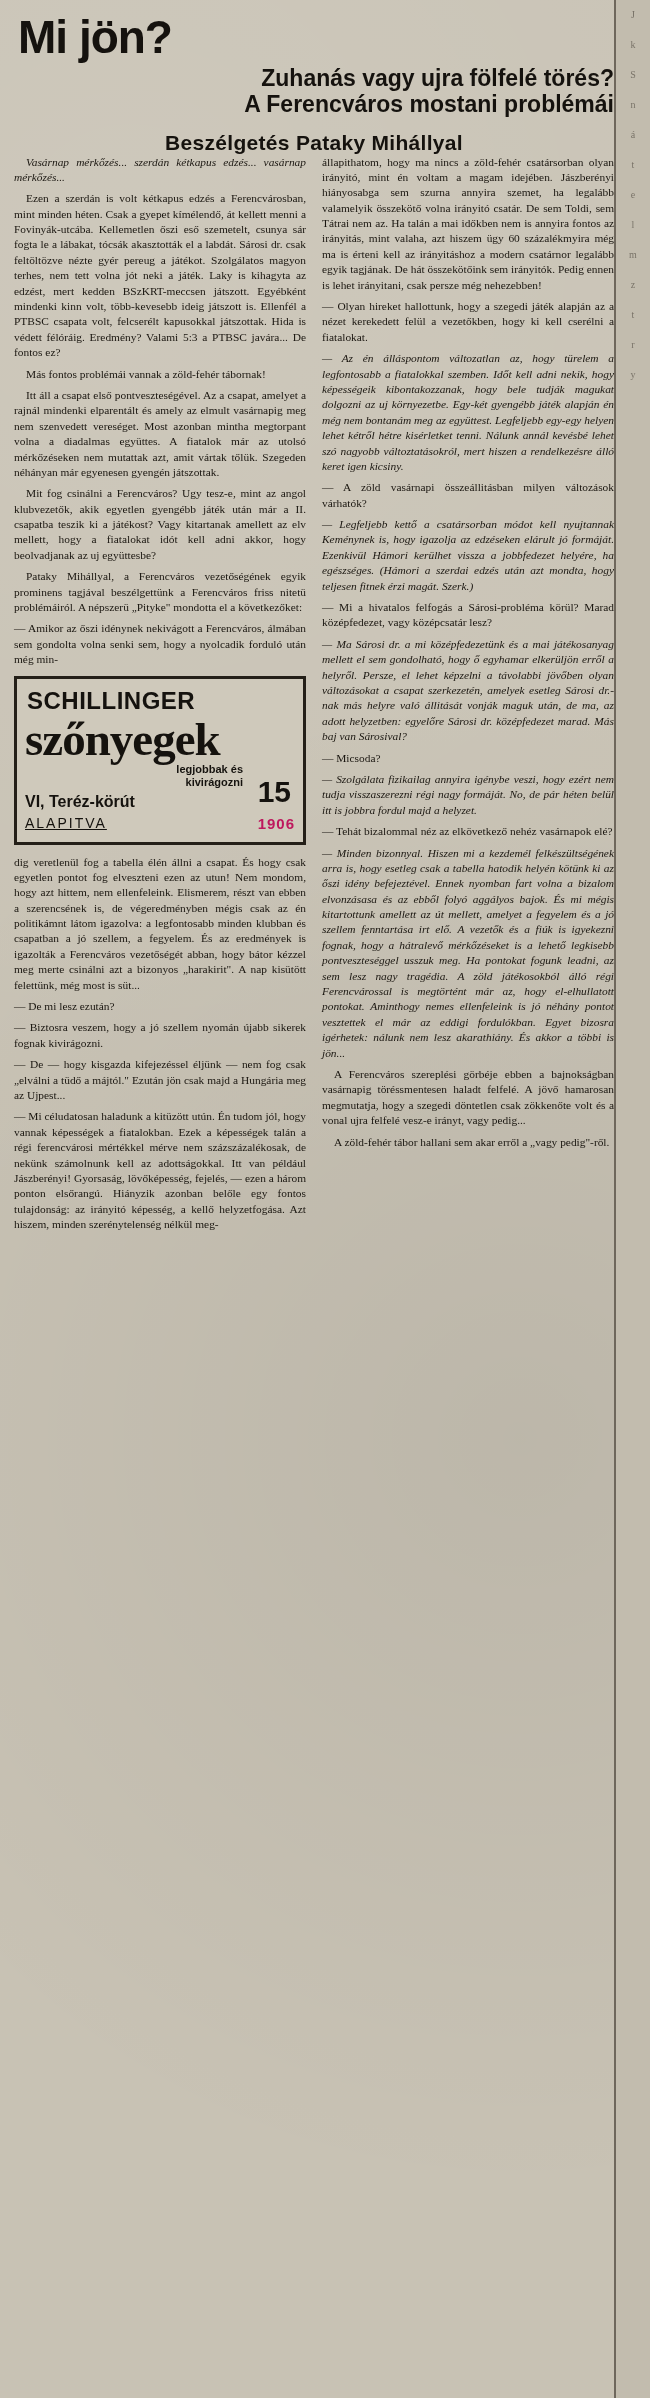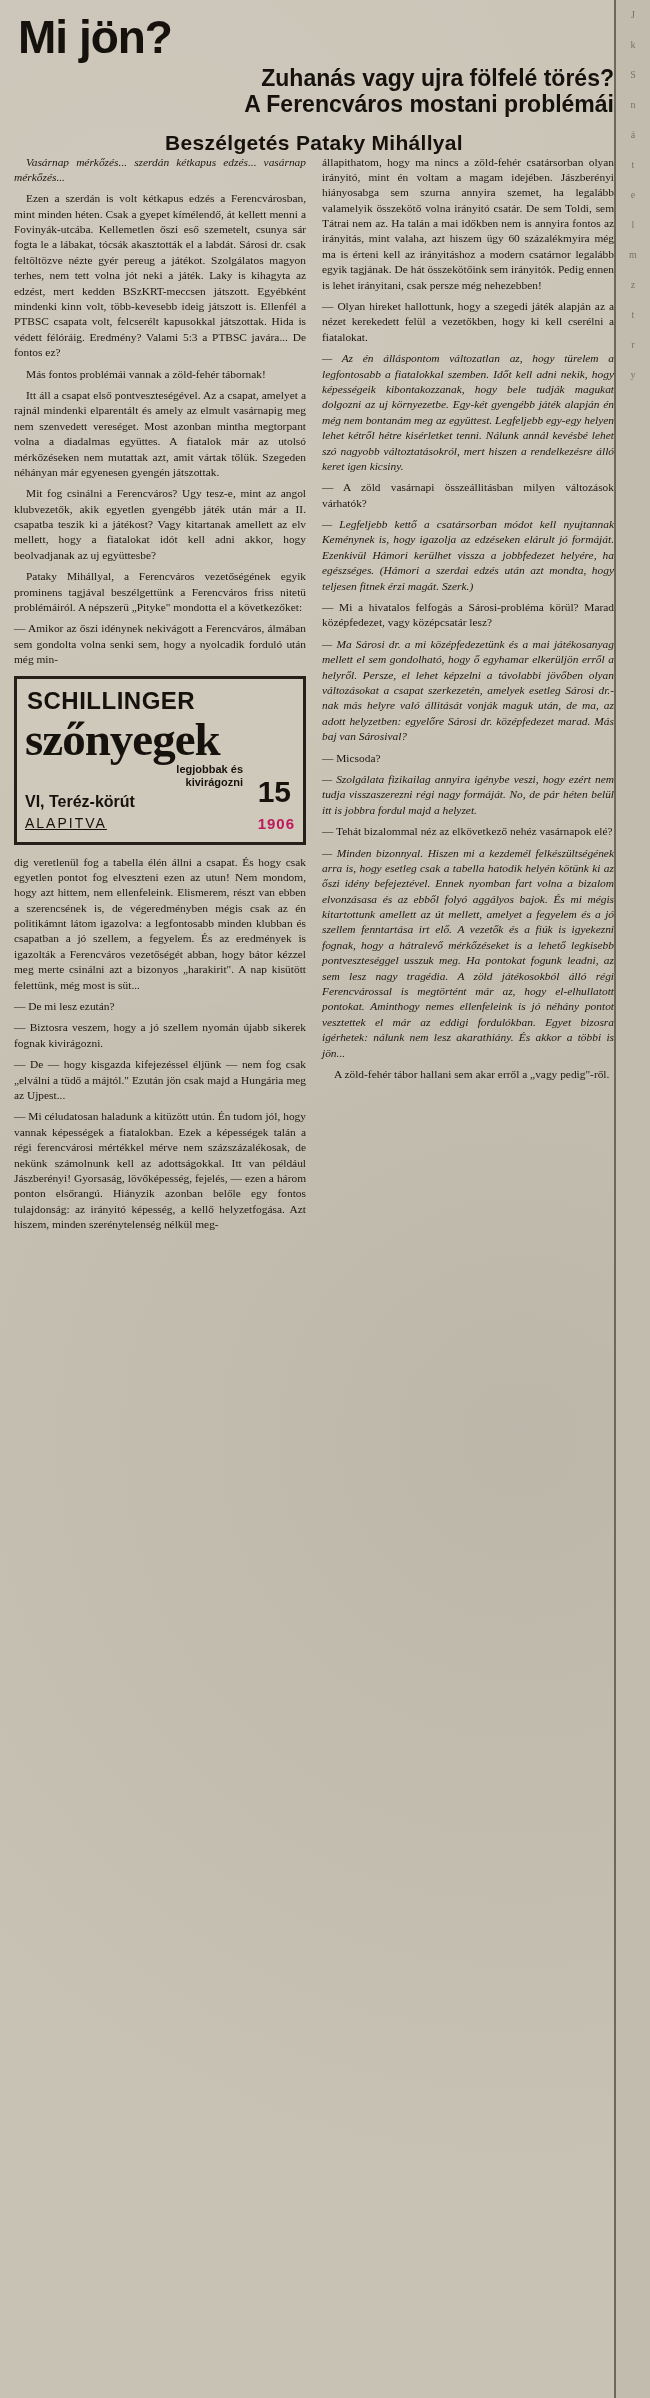--- a/index.html
+++ b/index.html
@@ -248,18 +248,19 @@
         <div class="para dash">— Olyan hireket hallottunk, hogy a szegedi játék alapján az a nézet kerekedett felül a vezetőkben, hogy ki kell cserélni a fiatalokat.</div>
         <div class="para dash ital">— Az én álláspontom változatlan az, hogy türelem a legfontosabb a fiatalokkal szemben. Időt kell adni nekik, hogy képességeik kibontakozzanak, hogy bele tudják magukat dolgozni az uj környezetbe. Egy-két gyengébb játék alapján én még nem bontanám meg az együttest. Legfeljebb egy-egy helyen lehet kétről hétre kisérletket tenni. Nálunk annál kevésbé lehet szó nagyobb változtatásokról, mert hiszen a rendelkezésre álló keret igen kicsiny.</div>
         <div class="para dash">— A zöld vasárnapi összeállitásban milyen változások várhatók?</div>
         <div class="para dash ital">— Legfeljebb kettő a csatársorban módot kell nyujtannak Keménynek is, hogy igazolja az edzéseken elárult jó formáját. Ezenkivül Hámori kerülhet vissza a jobbfedezet helyére, ha egészséges. (Hámori a szerdai edzés után azt mondta, hogy teljesen fitnek érzi magát. Szerk.)</div>
         <div class="para dash">— Mi a hivatalos felfogás a Sárosi-probléma körül? Marad középfedezet, vagy középcsatár lesz?</div>
         <div class="para dash ital">— Ma Sárosi dr. a mi középfedezetünk és a mai játékosanyag mellett el sem gondolható, hogy ő egyhamar elkerüljön erről a helyről. Persze, el lehet képzelni a távolabbi jövőben olyan változásokat a csapat szerkezetén, amelyek esetleg Sárosi dr.-nak más helyre való állitását vonják maguk után, de ma, az adott helyzetben: egyelőre Sárosi dr. középfedezet marad. Más baj van Sárosival?</div>
         <div class="para dash">— Micsoda?</div>
         <div class="para dash ital">— Szolgálata fizikailag annyira igénybe veszi, hogy ezért nem tudja visszaszerezni régi nagy formáját. No, de pár héten belül itt is jobbra fordul majd a helyzet.</div>
         <div class="para dash">— Tehát bizalommal néz az elkövetkező nehéz vasárnapok elé?</div>
         <div class="para dash ital">— Minden bizonnyal. Hiszen mi a kezdemél felkészültségének arra is, hogy esetleg csak a tabella hatodik helyén kötünk ki az őszi idény befejeztével. Ennek nyomban fart volna a bizalom elvonzásasa és az ebből folyó aggályos bajok. És mi mégis kitartottunk amellett az út mellett, amelyet a fegyelem és a jó szellem fenntartása irt elő. A vezetők és a fiúk is igyekezni fognak, hogy a hátralevő mérkőzéseket is a lehető legkisebb pontveszteséggel usszuk meg. Ha pontokat fogunk leadni, az sem lesz nagy tragédia. A zöld játékosokból álló régi Ferencvárossal is megtörtént már az, hogy el-elhullatott pontokat. Aminthogy nemes ellenfeleink is jó néhány pontot vesztettek el már az eddigi fordulókban. Egyet bizosra igérhetek: nálunk nem lesz akarathiány. És akkor a többi is jön...</div>
+        <div class="para">A Ferencváros szereplési görbéje ebben a bajnokságban vasárnapig töréssmentesen haladt felfelé. A jövő hamarosan megmutatja, hogy a szegedi döntetlen csak zökkenőte volt és a vonal ujra felfelé vesz-e irányt, vagy pedig...</div>
         <div class="para">A zöld-fehér tábor hallani sem akar erről a „vagy pedig"-ről.</div>
       </div>
 
     </div>
   </div>
 </div>
 
 </body></html>

